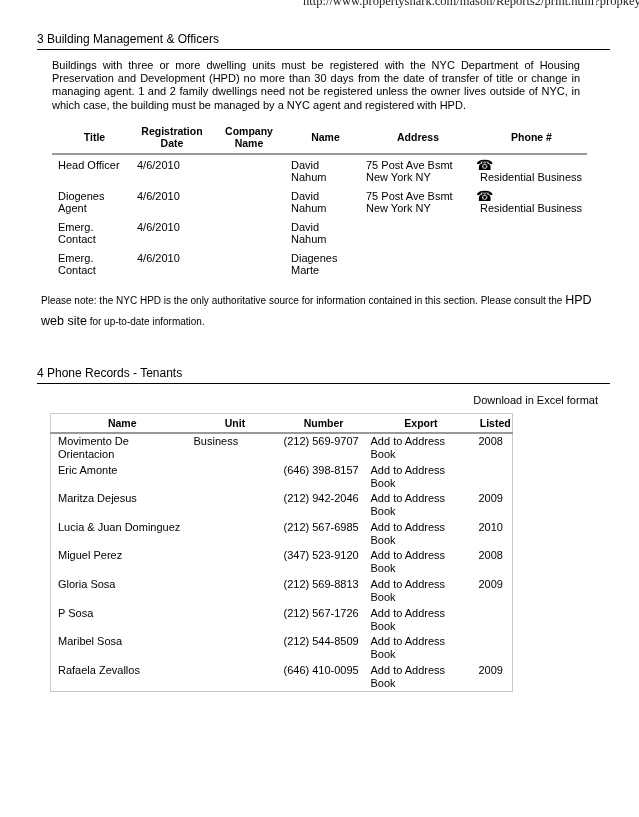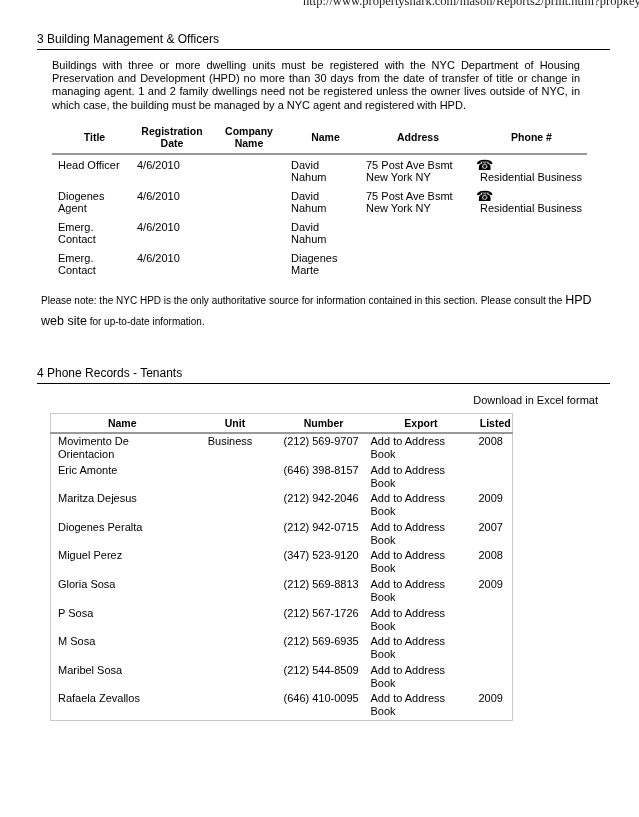--- a/index.html
+++ b/index.html
@@ -24,21 +24,21 @@
   .phone-label{display:block;padding-left:4px;}
   
   .note{font-size:10px;line-height:21px;margin:11px 0 0 4px;width:558px;}
   .hpd-link{font-size:12.5px;}
   .footnote{font-size:11px;margin:9px 0 0 13px;}
   
   .download-row{text-align:right;font-size:11px;margin:10px 12px 0 0;}
   .phone-table{margin:7px 0 0 13px;width:462px;border:1px solid #c8c8c8;}
   .phone-table th{border-bottom:2px solid #999;padding:3px 0 3px 7px;}
   .phone-table td{padding:1.3px 0 1.3px 7px;line-height:13px;}
-  .unit-cell{text-align:center;padding-right:10px !important;}
+  .unit-cell{text-align:left;padding-right:10px !important;}
 </style>
 </head>
 <body>
 
 <div class="page">
   <div class="url-header">http://www.propertyshark.com/mason/Reports2/print.html?propkey=401...</div>
 
   <div class="content">
 
     <h2 class="section-heading">3 Building Management &amp; Officers</h2>
@@ -156,51 +156,44 @@
           <td></td>
         </tr>
         <tr>
           <td>Maritza Dejesus</td>
           <td class="unit-cell"></td>
           <td>(212) 942-2046</td>
           <td>Add to Address Book</td>
           <td>2009</td>
         </tr>
         <tr>
-          <td>Diogenes Peralta</td>
-          <td class="unit-cell"></td>
-          <td>(212) 942-0715</td>
-          <td>Add to Address Book</td>
-          <td>2007</td>
+          <td>Lucia &amp; Juan Dominguez</td>
+          <td class="unit-cell"></td>
+          <td>(212) 567-6985</td>
+          <td>Add to Address Book</td>
+          <td>2010</td>
         </tr>
         <tr>
           <td>Miguel Perez</td>
           <td class="unit-cell"></td>
           <td>(347) 523-9120</td>
           <td>Add to Address Book</td>
           <td>2008</td>
         </tr>
         <tr>
           <td>Gloria Sosa</td>
           <td class="unit-cell"></td>
           <td>(212) 569-8813</td>
           <td>Add to Address Book</td>
           <td>2009</td>
         </tr>
         <tr>
           <td>P Sosa</td>
           <td class="unit-cell"></td>
           <td>(212) 567-1726</td>
-          <td>Add to Address Book</td>
-          <td></td>
-        </tr>
-        <tr>
-          <td>M Sosa</td>
-          <td class="unit-cell"></td>
-          <td>(212) 569-6935</td>
           <td>Add to Address Book</td>
           <td></td>
         </tr>
         <tr>
           <td>Maribel Sosa</td>
           <td class="unit-cell"></td>
           <td>(212) 544-8509</td>
           <td>Add to Address Book</td>
           <td></td>
         </tr>

